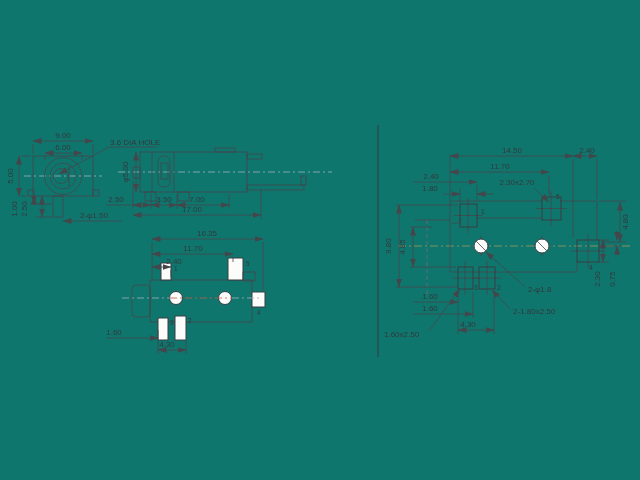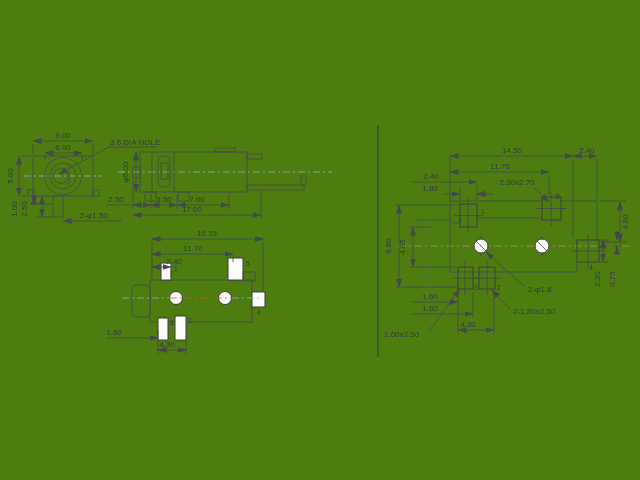--- a/index.html
+++ b/index.html
@@ -1,16 +1,16 @@
 <!DOCTYPE html>
 <html><head>
 <meta charset="utf-8">
 <style>
   html,body{margin:0;padding:0;background:#e9e9e7;}
-  .page{position:relative;width:640px;height:480px;background:#4d7c0f;overflow:hidden;
+  .page{position:relative;width:640px;height:480px;background:#0f766e;overflow:hidden;
         font-family:"Liberation Sans", sans-serif;}
   svg{position:absolute;left:0;top:0;}
   svg text{fill:#33393d;font-family:"Liberation Sans", sans-serif;font-size:8px;}
   svg text.lbl{font-size:6.5px;}
   .ln{stroke:#43474b;stroke-width:0.8;fill:none;}
   .thick{stroke:#383c40;stroke-width:1.1;fill:none;}
   .fillw{fill:#fcfcfa;stroke:#383c40;stroke-width:1;}
   .cl-blue{stroke:#9fb0bd;stroke-width:0.8;stroke-dasharray:7 3 2 3;fill:none;}
   .cl-red{stroke:#c05a48;stroke-width:0.8;stroke-dasharray:7 3 2 3;fill:none;}
   .cl-olive{stroke:#a59a5e;stroke-width:0.8;stroke-dasharray:8 3 2 3;fill:none;}

